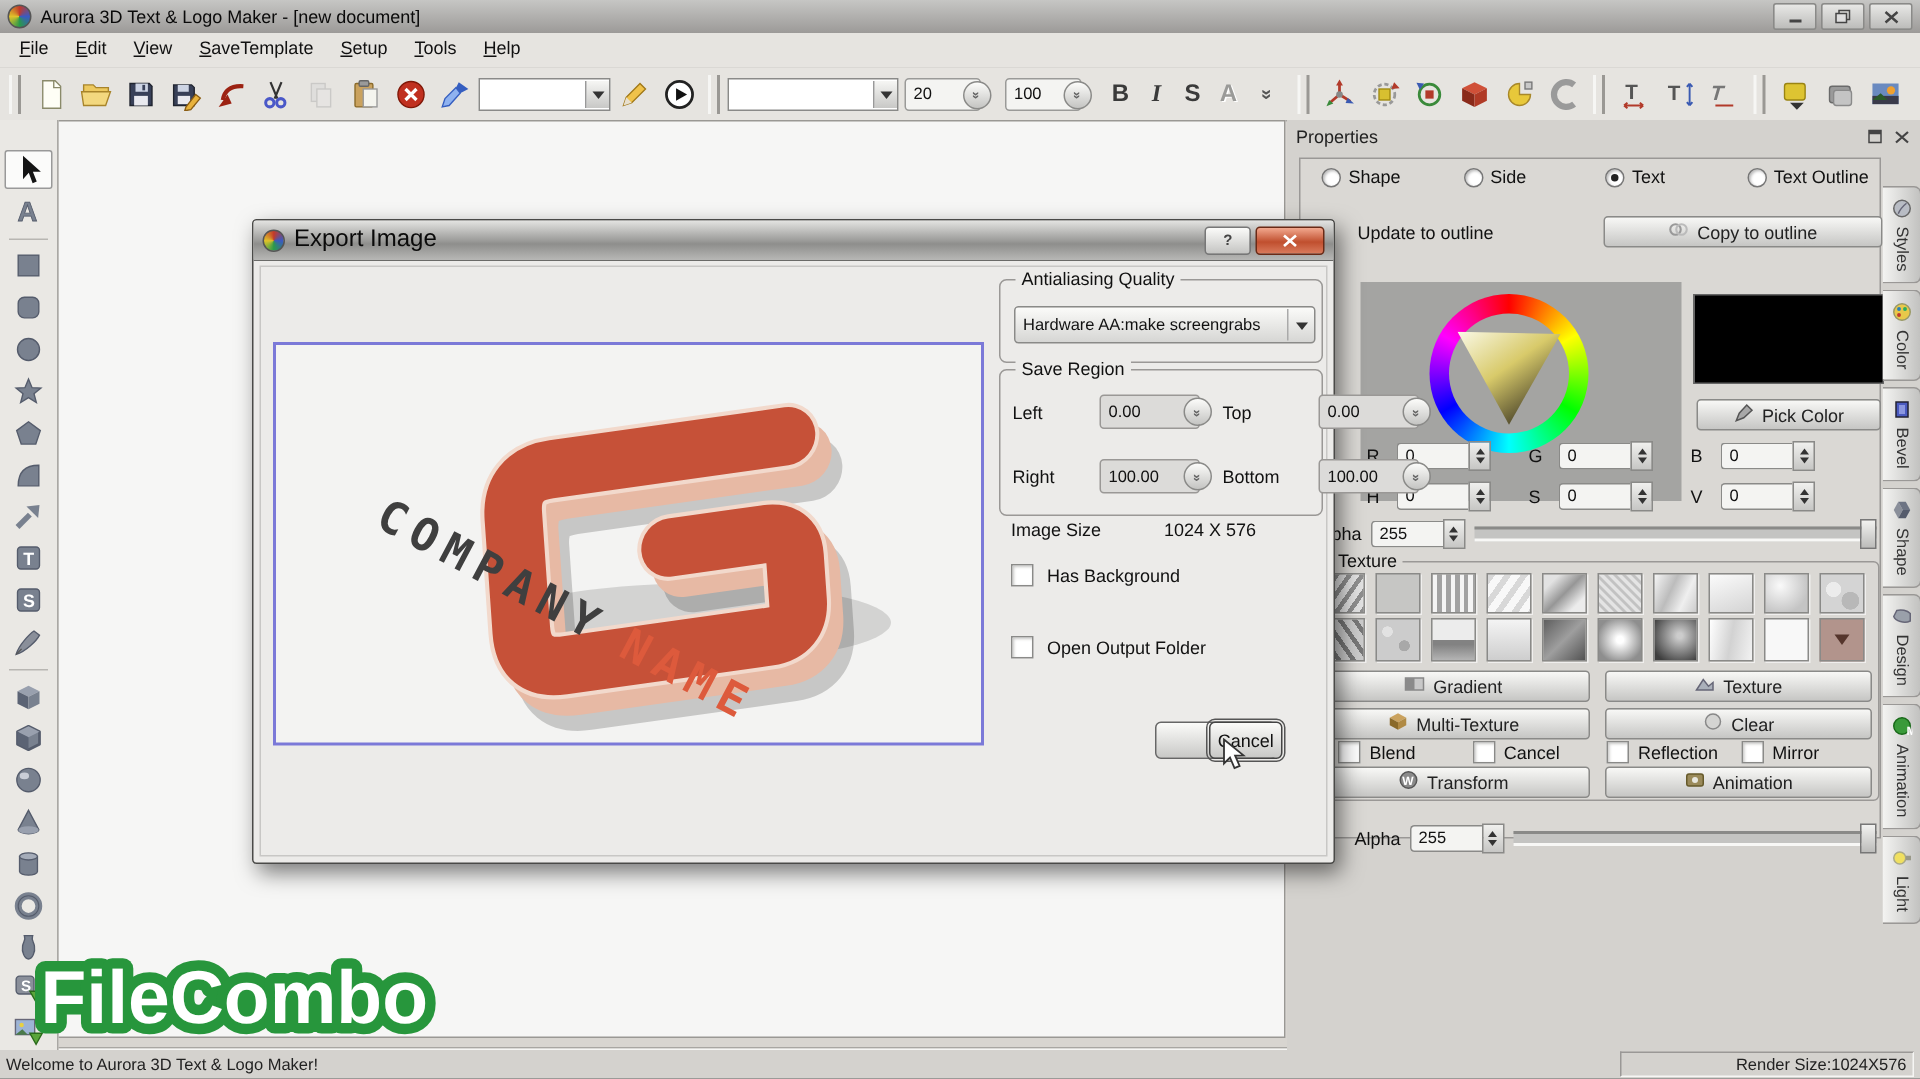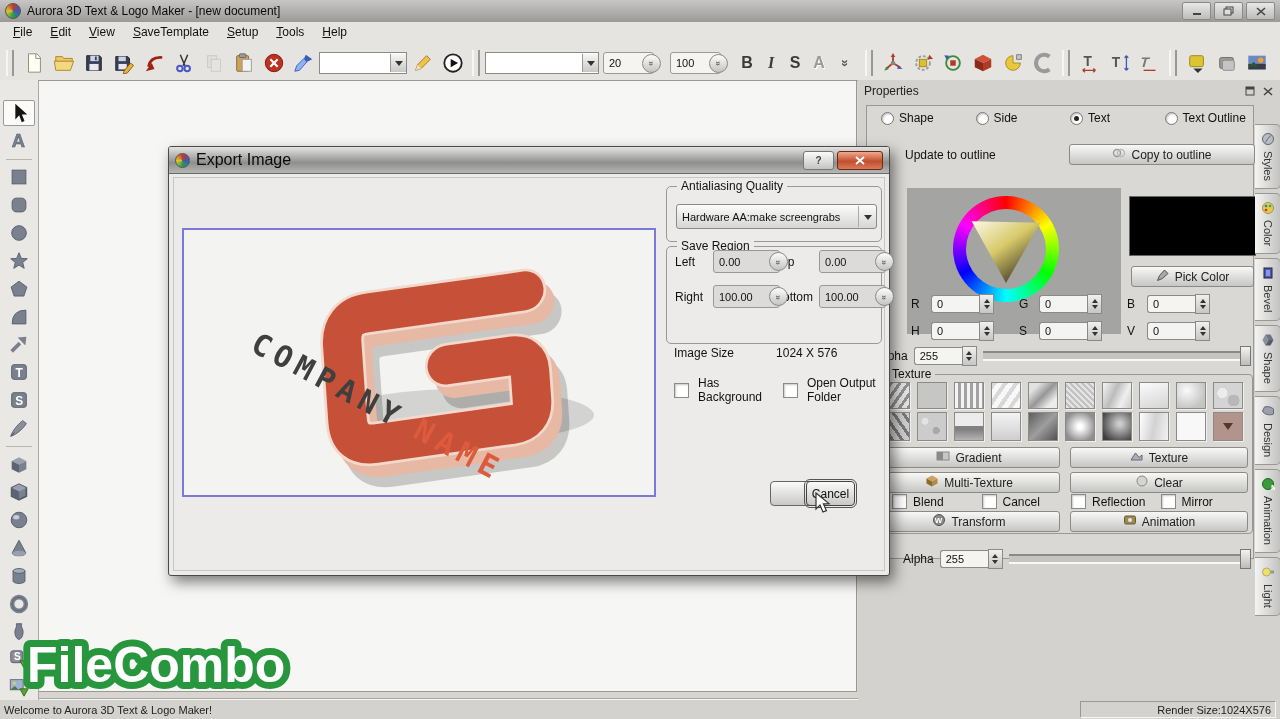--- a/index.html
+++ b/index.html
@@ -107,24 +107,24 @@
   .dlg-help{width:29px;height:17px;background:linear-gradient(#fbfbf9,#c4c4c2);border:1px solid #777;border-radius:3px;display:flex;align-items:center;justify-content:center;font-size:10px;color:#444;font-weight:bold;}
   .dlg-close{width:44px;height:17px;background:linear-gradient(#f2a88e,#c04f2e 55%,#d97a5c);border:1px solid #6a2a16;border-radius:3px;display:flex;align-items:center;justify-content:center;}
   .dlg-frame{position:absolute;left:4px;right:4px;top:30px;bottom:4px;border:1px solid #c8c7c5;background:#ecebe9;}
   .preview{position:absolute;left:13px;top:81px;width:470px;height:265px;background:#f3f3f2;border:2px solid #7b79d8;}
   .group{position:absolute;border:1px solid #9a9896;border-radius:5px;}
   .group-label{position:absolute;left:10px;top:-8px;background:#ecebe9;padding:0 4px;font-size:12px;}
   .aagroup{left:497px;top:39px;width:214px;height:54px;}
   .aadrop{position:absolute;left:9px;top:17px;width:194px;height:23px;background:linear-gradient(#fbfbf9,#d6d6d4);border:1px solid #8a8a88;border-radius:3px;display:flex;align-items:center;padding-left:5px;font-size:11px;}
   .aadrop .arrowbox{margin-left:auto;width:17px;height:21px;display:flex;align-items:center;justify-content:center;border-left:1px solid #aaa;}
   .srgroup{left:497px;top:99px;width:214px;height:96px;}
-  .srgrid{position:absolute;left:8px;top:3px;width:200px;display:grid;grid-template-columns:38px 62px 44px 62px;row-gap:12px;align-items:center;font-size:12px;}
+  .srgrid{position:absolute;left:8px;top:16px;width:200px;display:grid;grid-template-columns:38px 62px 44px 62px;row-gap:12px;align-items:center;font-size:12px;gap:20px;}
   .numfield{position:relative;width:60px;height:21px;background:#dcdbd9;border:1px solid #9a9896;border-radius:3px;display:flex;align-items:center;padding-left:5px;font-size:11px;}
   .isize-row{position:absolute;left:505px;top:199px;display:flex;gap:42px;font-size:12px;}
-  .dlgcbs{position:absolute;left:505px;top:229px;display:flex;gap:17px;}
+  .dlgcbs{position:absolute;left:505px;top:229px;display:flex;flex-direction:column;gap:33px;}
   .dlgcb{display:flex;align-items:center;gap:9px;}
   .okbtn{position:absolute;left:601px;top:334px;width:31px;height:23px;background:linear-gradient(#fbfbf9,#c8c8c6);border:1px solid #666;border-radius:4px;display:flex;align-items:center;justify-content:center;padding-left:48px;}
   .cancelbtn{position:absolute;left:637px;top:334px;width:47px;height:23px;background:linear-gradient(#fbfbf9,#c8c8c6);border:1px solid #444;border-radius:4px;outline:1px solid #555;outline-offset:1px;display:flex;align-items:center;justify-content:center;}
   
   .statusbar{position:absolute;left:0;right:0;bottom:0;height:19px;background:#d4d2ce;border-top:1px solid #f6f6f4;display:flex;align-items:center;padding:0 4px;font-size:11px;color:#222;box-shadow:0 -1px 0 #a8a6a2;}
   .status-right{margin-left:auto;width:186px;height:15px;border:1px solid;border-color:#9a9896 #f6f6f4 #f6f6f4 #9a9896;display:flex;align-items:center;justify-content:flex-end;padding:0 4px;}
   
   .watermark{position:absolute;left:19px;top:628px;z-index:60;pointer-events:none;}
   .cursor{position:absolute;left:812px;top:492px;z-index:99;pointer-events:none;}
 </style>

